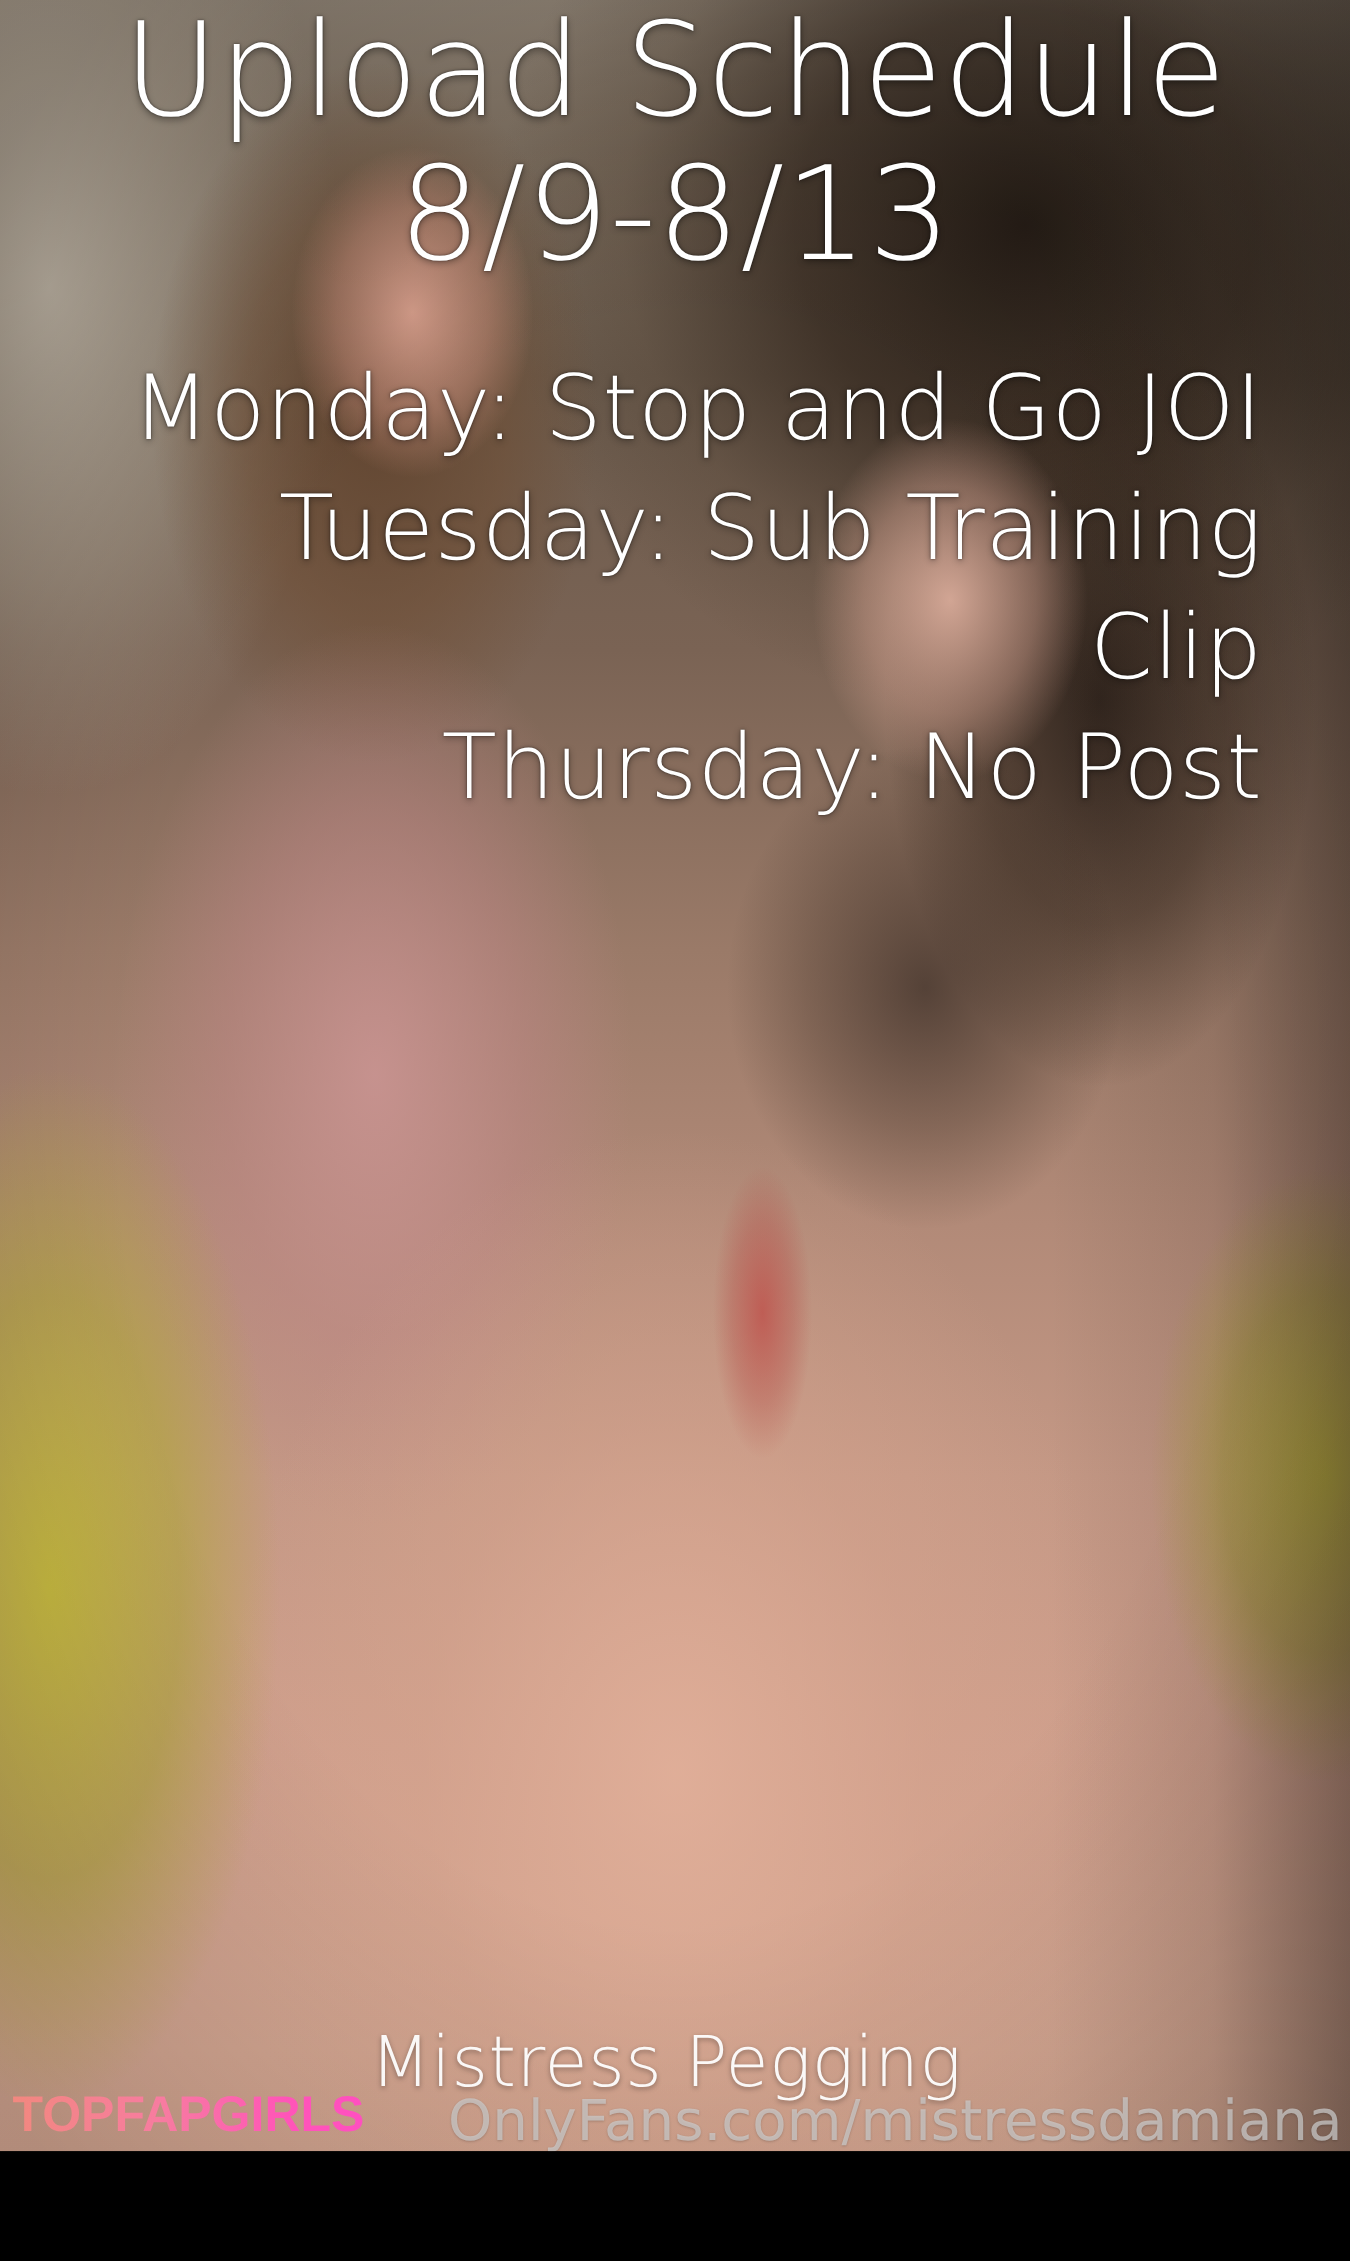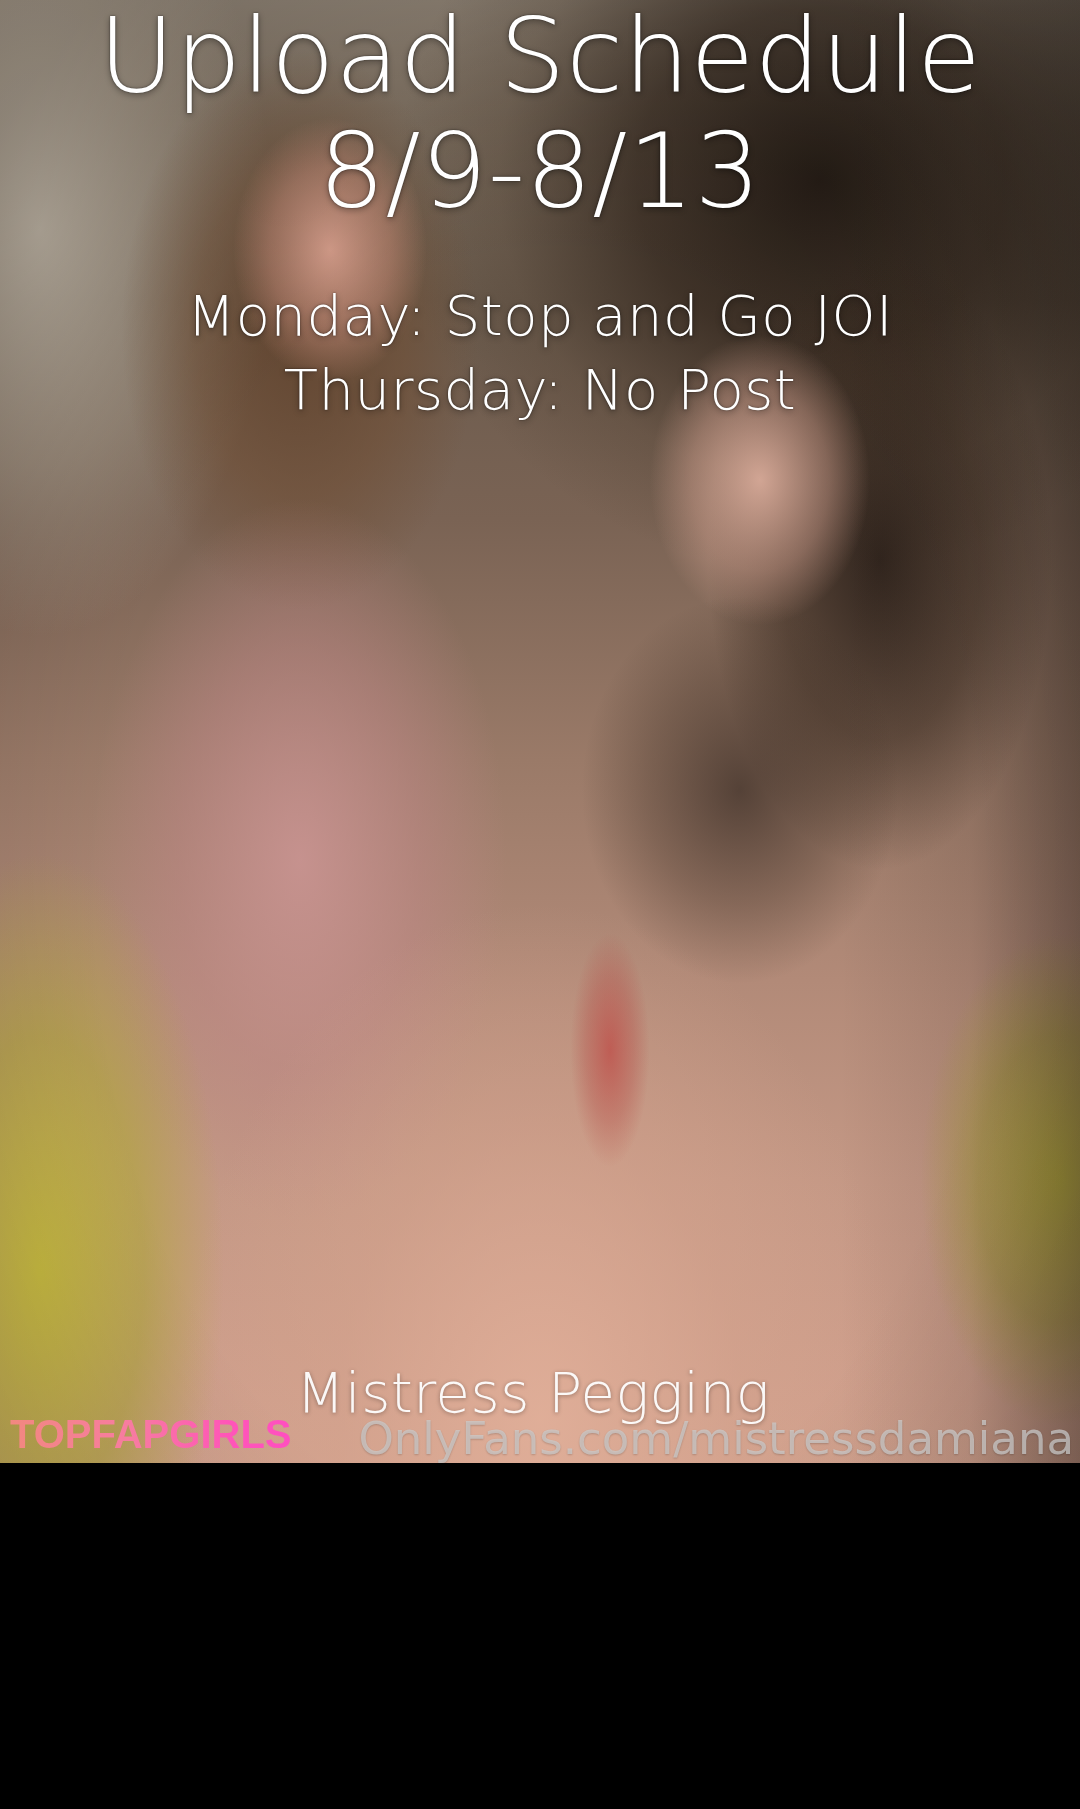--- a/index.html
+++ b/index.html
@@ -4,21 +4,21 @@
 <title>Upload Schedule</title>
 <style>
   html, body {
     margin: 0;
     padding: 0;
     background: #000;
   }
   #poster {
     position: relative;
     width: 1080px;
-    height: 1463px;
+    height: 1721px;
     overflow: hidden;
     font-family: "DejaVu Sans", "Liberation Sans", sans-serif;
     background-color: #b08878;
   }
 
   
   .bg-layer {
     position: absolute;
     inset: 0;
     pointer-events: none;
@@ -149,23 +149,24 @@
   }
   .schedule {
     width: 100%;
     margin-top: 46px;
     display: flex;
     flex-direction: column;
     align-items: center;
   }
   .sched-line {
     width: 940px;
-    font-size: 56px;
+    font-size: 72px;
     line-height: 1.33;
     font-weight: 300;
+    text-align: right;
   }
   .signature-wrap {
     position: absolute;
     left: 0;
     right: 0;
     bottom: 42px;
     text-align: center;
   }
   .signature {
     display: inline-block;
@@ -225,20 +226,21 @@
   <div class="bg-layer bg-edge-r"></div>
   <div class="bg-layer bg-vignette"></div>
 
   <div class="content">
 
     <div class="title">Upload Schedule</div>
     <div class="daterange">8/9-8/13</div>
 
     <div class="schedule">
       <div class="sched-line">Monday: Stop and Go JOI</div>
+      <div class="sched-line">Tuesday: Sub Training Clip</div>
       <div class="sched-line">Thursday: No Post</div>
     </div>
 
     <div class="signature-wrap">
       <span class="signature">Mistress Pegging</span>
     </div>
   </div>
 
   <div class="of-watermark">OnlyFans.com/mistressdamiana</div>
   <div class="site-logo">TOPFAPGIRLS</div>

